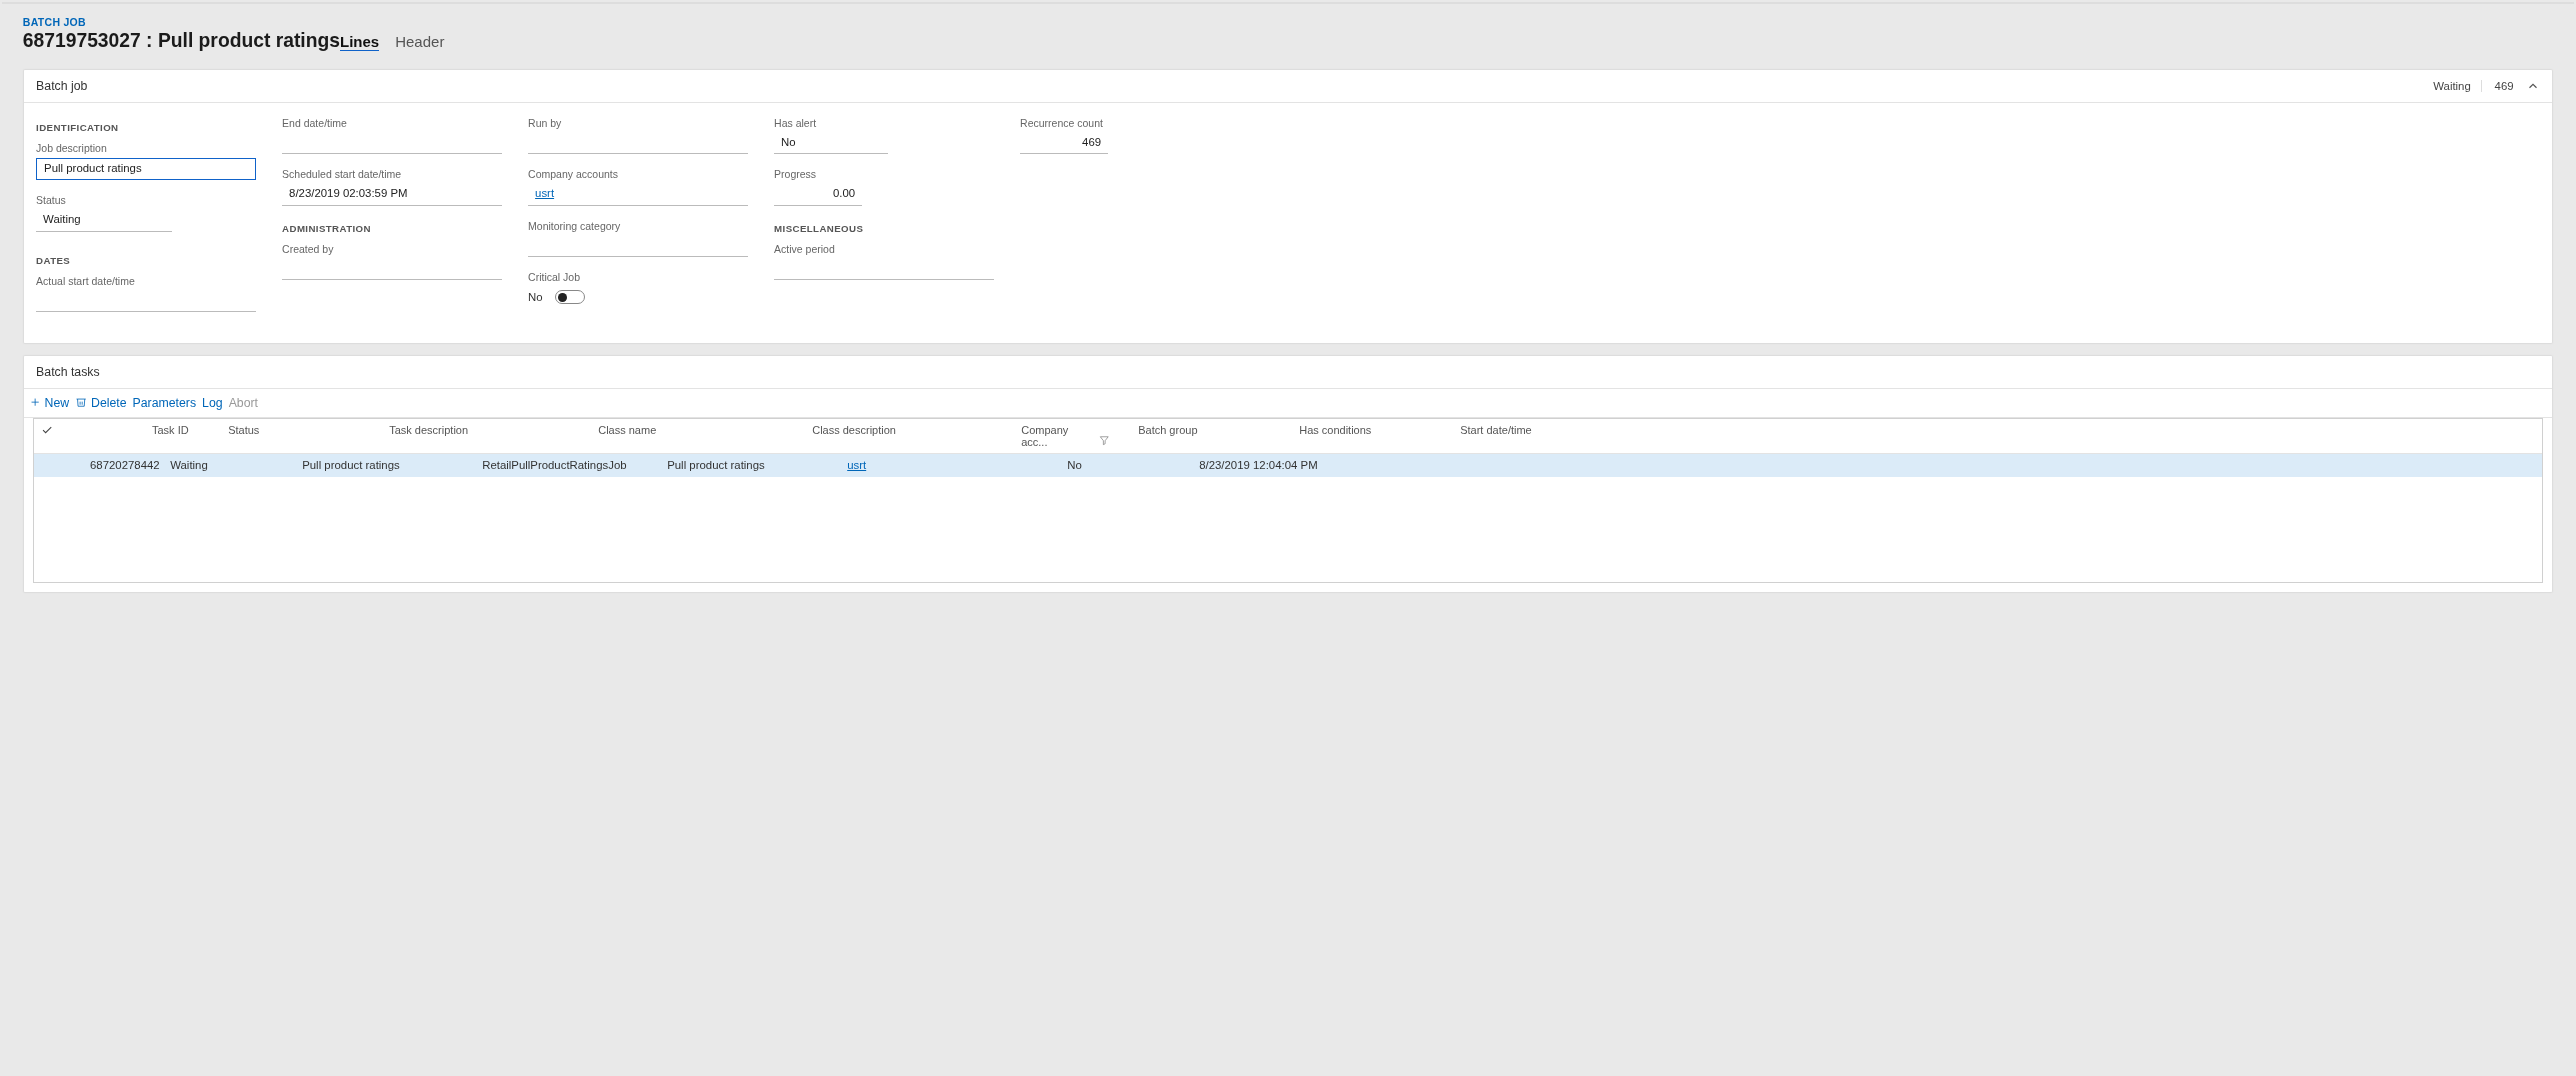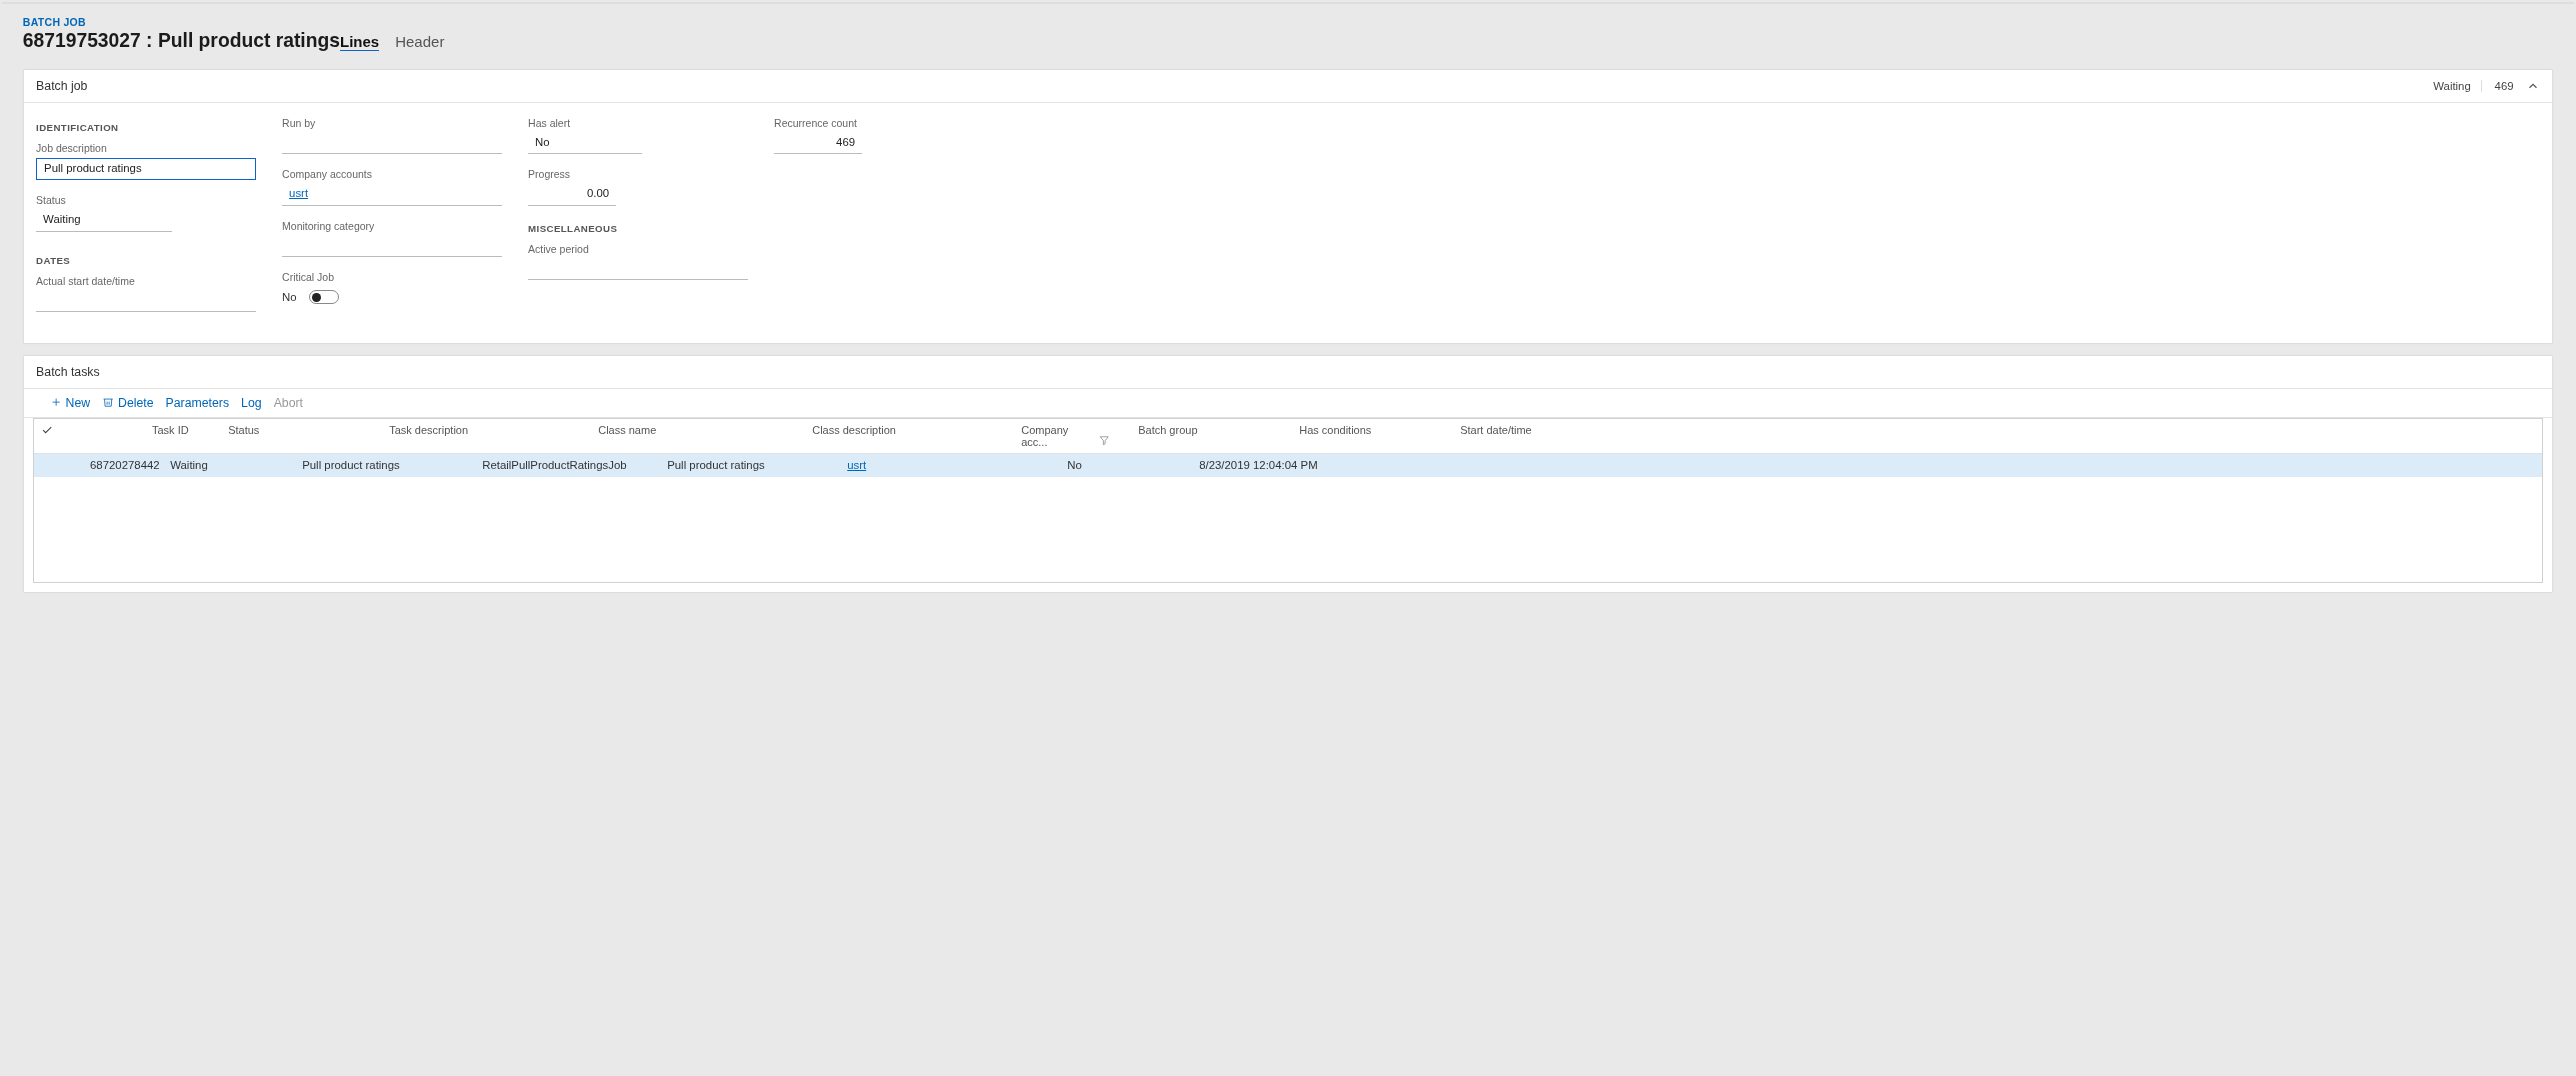--- a/index.html
+++ b/index.html
@@ -110,22 +110,22 @@
     width: 30px; height: 14px; border: 0.9px solid #888; border-radius: 8.8px;
     background: #fff; position: relative; cursor: pointer;
   }
   .toggle-knob {
     position: absolute; left: 1.8px; top: 1.8px; width: 8.8px; height: 8.8px;
     background: #222; border-radius: 50%;
   }
 
   
   .tasks-toolbar {
-    display: flex; align-items: center; gap: 12px;
-    padding: 7px 26px;
+    display: flex; align-items: center; gap: 6px;
+    padding: 7px 5px;
     border-bottom: 0.9px solid #e3e3e3;
     font-size: 12.3px;
   }
   .tasks-toolbar .cmd { color: #0066b8; cursor: pointer; display: inline-flex; align-items: center; gap: 3.5px; }
   .tasks-toolbar .cmd.disabled { color: #999; cursor: default; }
   .icon-sm { width: 12.3px; height: 12.3px; display: inline-block; }
   .icon-sm svg { width: 12.3px; height: 12.3px; stroke: currentColor; stroke-width: 1.6; fill: none; }
 
   .grid {
     font-size: 11.4px;
@@ -200,20 +200,35 @@
           <div class="field-label">Status</div>
           <div class="field-value">Waiting</div>
         </div>
         <div class="section-label" style="margin-top:23px;">DATES</div>
         <div class="field">
           <div class="field-label">Actual start date/time</div>
           <div class="field-value">&nbsp;</div>
         </div>
       </div>
 
+      <div class="col">
+        <div class="field">
+          <div class="field-label">End date/time</div>
+          <div class="field-value">&nbsp;</div>
+        </div>
+        <div class="field">
+          <div class="field-label">Scheduled start date/time</div>
+          <div class="field-value">8/23/2019 02:03:59 PM</div>
+        </div>
+        <div class="section-label" style="margin-top:17.6px;">ADMINISTRATION</div>
+        <div class="field">
+          <div class="field-label">Created by</div>
+          <div class="field-value">&nbsp;</div>
+        </div>
+      </div>
 
       <div class="col">
         <div class="field">
           <div class="field-label">Run by</div>
           <div class="field-value">&nbsp;</div>
         </div>
         <div class="field">
           <div class="field-label">Company accounts</div>
           <div class="field-value link-val">usrt</div>
         </div>

